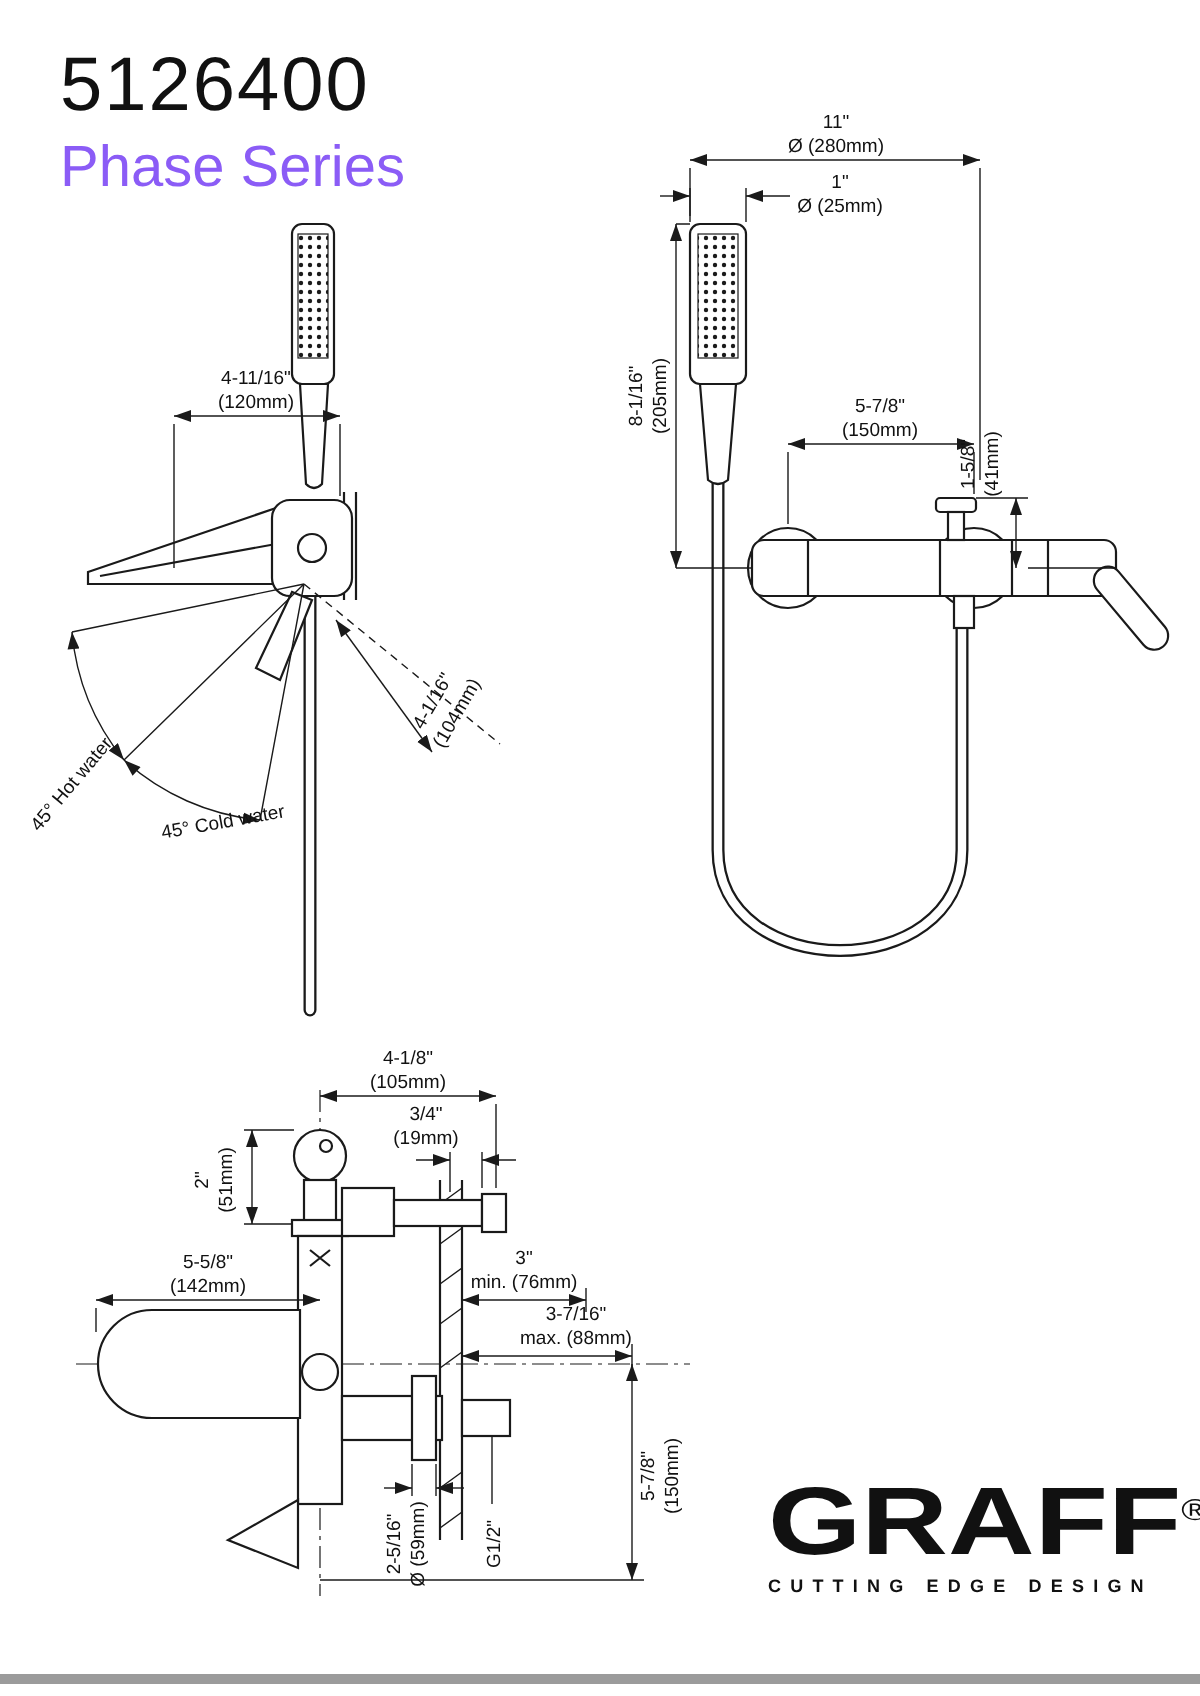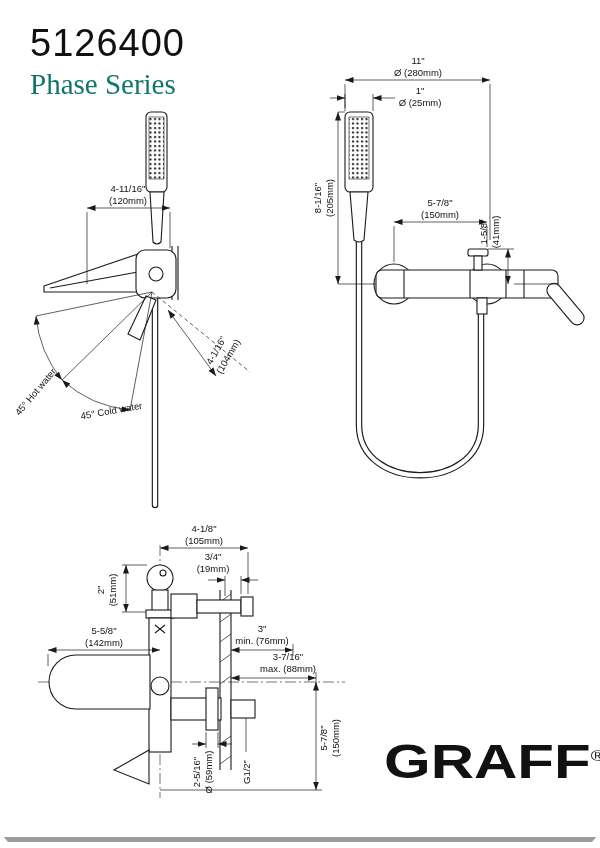--- a/index.html
+++ b/index.html
@@ -1,19 +1,19 @@
 <!DOCTYPE html>
 <html><head>
 <meta charset="utf-8">
 <style>
   html,body{margin:0;padding:0;background:#fff;}
   .sheet{position:relative;width:600px;height:848px;background:#fff;overflow:hidden;
-         font-family:"Liberation Sans", sans-serif;color:#111;border-radius:24px;}
+         font-family:"Liberation Sans", sans-serif;color:#111;}
   .model{position:absolute;left:30px;top:22px;font-size:38px;letter-spacing:1px;color:#111;}
-  .series{position:absolute;left:30px;top:68px;font-size:29px;color:#0f766e;font-family:Liberation Serif, serif;}
+  .series{position:absolute;left:30px;top:68px;font-size:29px;color:#8b5cf6;}
   svg{position:absolute;left:0;top:0;}
   .o{fill:#fff;stroke:#1a1a1a;stroke-width:1.1;}
   .ln{fill:none;stroke:#1a1a1a;stroke-width:1.1;}
   .dim{fill:none;stroke:#1a1a1a;stroke-width:0.7;}
   .cl{fill:none;stroke:#1a1a1a;stroke-width:0.6;stroke-dasharray:11 3 2 3;}
   .hO{fill:none;stroke:#1a1a1a;stroke-width:6.5;stroke-linecap:round;}
   .hI{fill:none;stroke:#fff;stroke-width:4.2;stroke-linecap:round;}
   .dt{font:9.5px "Liberation Sans", sans-serif;fill:#111;text-anchor:middle;}
   .logo{position:absolute;left:384px;top:738px;width:210px;}
   .logo-name{font-size:48px;font-weight:700;color:#111;transform:scaleX(1.25);transform-origin:left;white-space:nowrap;line-height:1;}
@@ -205,16 +205,17 @@
         <text class="dt" transform="translate(212,772) rotate(-90)">Ø (59mm)</text>
 
         <path class="dim" d="M246,718 V752"></path>
         <text class="dt" transform="translate(250,772) rotate(-90)">G1/2"</text>
       </g>
     </g>
   </svg>
 
   <div class="logo">
     <div class="logo-name"><span>GRAFF</span><span class="logo-reg">®</span></div>
+    <div class="logo-tag">CUTTING EDGE DESIGN</div>
   </div>
 
   <div class="footer-bar"></div>
 </div>
 
 </body></html>

